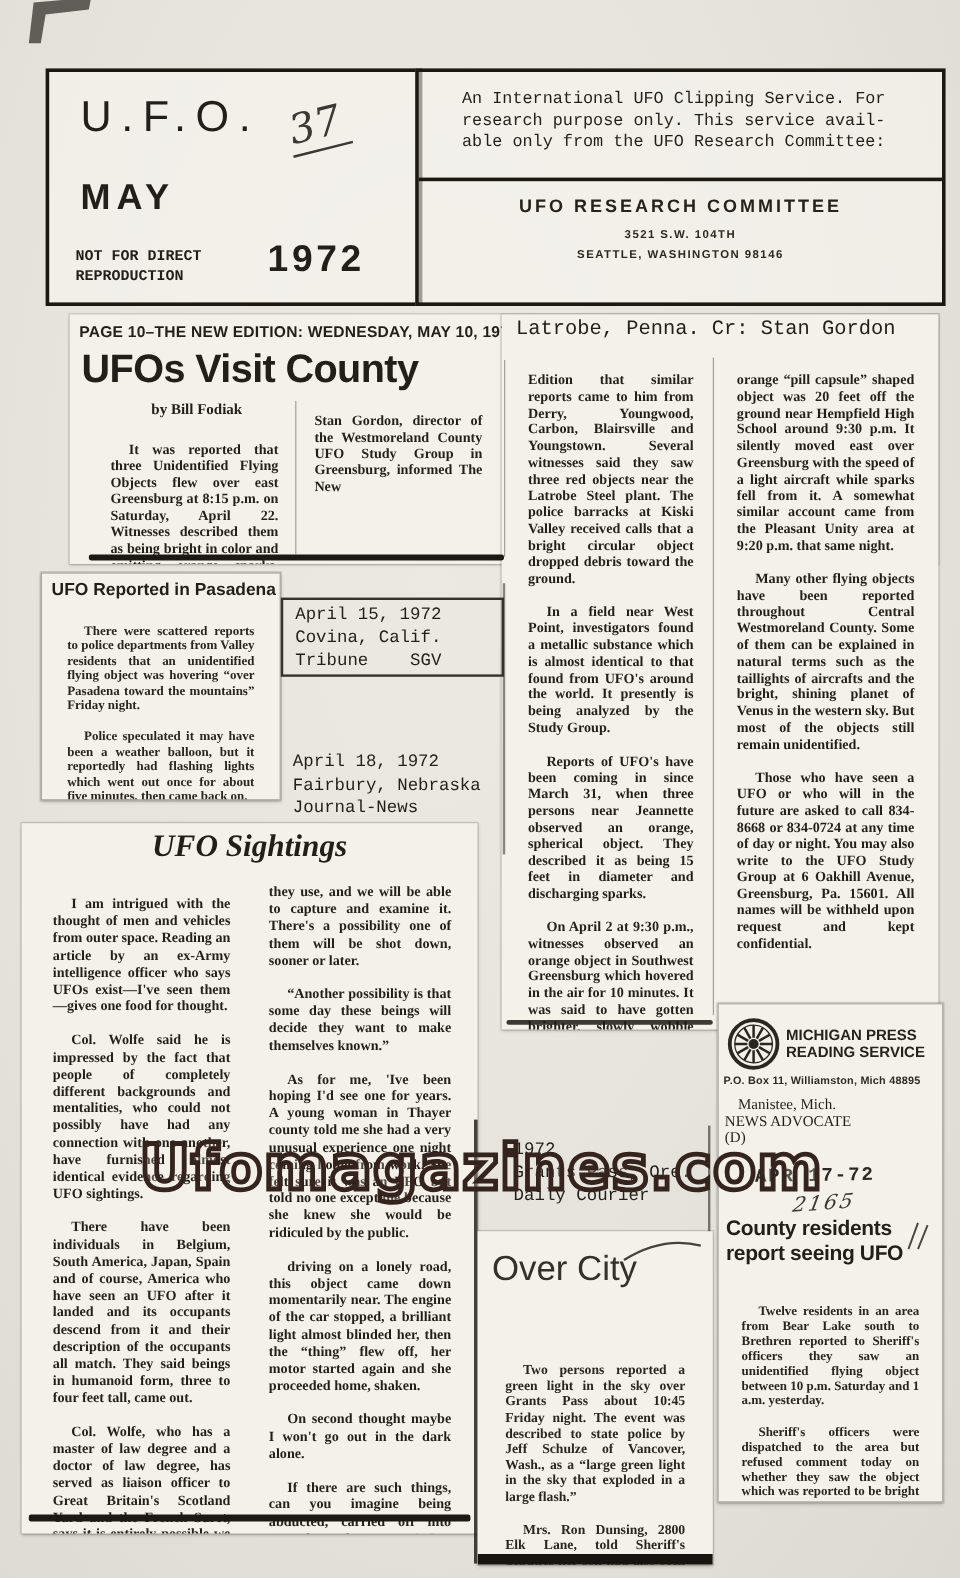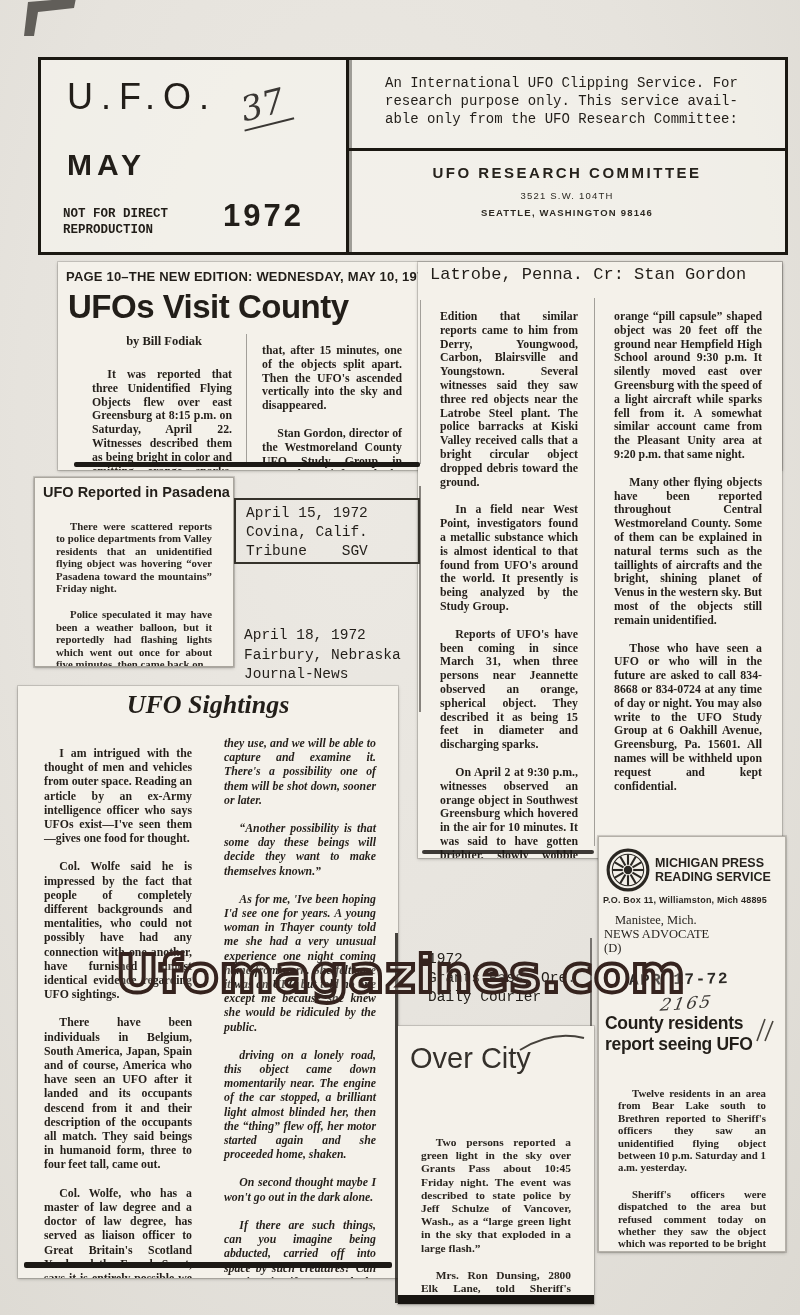--- a/index.html
+++ b/index.html
@@ -50,34 +50,33 @@
 
   <div class="box" style="left:346px;top:57px;width:436px;height:192px;">
     <div class="abs mono lines" style="left:36px;top:14px;font-size:14px;line-height:1.3;">
         <p>An International UFO Clipping Service. For</p>
         <p>research purpose only. This service avail-</p>
         <p>able only from the UFO Research Committee:</p>
       </div>
     <div class="abs" style="left:0;top:88px;width:100%;height:3px;background:#1b1812;"></div>
     <div class="abs sans" style="left:0;top:104px;width:100%;text-align:center;">
       <div style="font-size:15px;font-weight:bold;letter-spacing:2.5px;color:#26221c;">UFO RESEARCH COMMITTEE</div>
-      <div style="font-size:9.5px;font-weight:normal;letter-spacing:1.2px;margin-top:9px;color:#2d2922;">3521 S.W. 104TH</div>
+      <div style="font-size:9.5px;font-weight:bold;letter-spacing:1.2px;margin-top:9px;color:#2d2922;">3521 S.W. 104TH</div>
       <div style="font-size:9.5px;font-weight:bold;letter-spacing:1.2px;margin-top:6px;color:#2d2922;">SEATTLE, WASHINGTON 98146</div>
     </div>
   </div>
 
   <div class="clip" style="left:58px;top:262px;width:724px;height:208px;">
     <div class="abs sans" style="left:8px;top:7px;font-size:13px;font-weight:bold;letter-spacing:0.2px;">PAGE 10–THE NEW EDITION: WEDNESDAY, MAY 10, 1972</div>
     <div class="abs sans" style="left:10px;top:26px;font-size:33px;font-weight:bold;letter-spacing:-0.5px;">UFOs Visit County</div>
     <div class="abs" style="left:22px;top:72px;width:168px;text-align:center;font-size:12.5px;font-weight:bold;">by Bill Fodiak</div>
     <div class="abs news body-main" style="left:20px;top:92px;width:168px;height:112px;">
         <p>It was reported that three Unidentified Flying Objects flew over east Greensburg at 8:15 p.m. on Saturday, April 22. Witnesses described them as being bright in color and emitting orange sparks. They also claimed</p>
       </div>
     <div class="abs news body-main flush-first" style="left:190px;top:68px;width:168px;height:136px;">
-        <p>that, after 15 minutes, one of the objects split apart. Then the UFO's ascended vertically into the sky and disappeared.</p>
         <p>Stan Gordon, director of the Westmoreland County UFO Study Group in Greensburg, informed The New</p>
       </div>
   </div>
 
   <div class="clip" style="left:418px;top:262px;width:364px;height:596px;">
     <div class="abs news body-main flush-first" style="left:8px;top:34px;width:166px;height:552px;">
         <p>Edition that similar reports came to him from Derry, Youngwood, Carbon, Blairsville and Youngstown. Several witnesses said they saw three red objects near the Latrobe Steel plant. The police barracks at Kiski Valley received calls that a bright circular object dropped debris toward the ground.</p>
         <p>In a field near West Point, investigators found a metallic substance which is almost identical to that found from UFO's around the world. It presently is being analyzed by the Study Group.</p>
         <p>Reports of UFO's have been coming in since March 31, when three persons near Jeannette observed an orange, spherical object. They described it as being 15 feet in diameter and discharging sparks.</p>
         <p>On April 2 at 9:30 p.m., witnesses observed an orange object in Southwest Greensburg which hovered in the air for 10 minutes. It was said to have gotten brighter, slowly wobble and then disappear, at great speed, behind some trees towards the northeast.</p>
@@ -120,21 +119,21 @@
 
   <div class="clip" style="left:18px;top:686px;width:380px;height:592px;">
     <div class="abs" style="left:60px;top:4px;width:260px;text-align:center;font-size:26px;font-weight:bold;font-style:italic;">UFO Sightings</div>
     <div class="abs news body-sight" style="left:12px;top:46px;width:176px;height:512px;">
         <p>I am intrigued with the thought of men and vehicles from outer space. Reading an article by an ex-Army intelligence officer who says UFOs exist—I've seen them—gives one food for thought.</p>
         <p>Col. Wolfe said he is impressed by the fact that people of completely different backgrounds and mentalities, who could not possibly have had any connection with one another, have furnished almost identical evidence regarding UFO sightings.</p>
         <p>There have been individuals in Belgium, South America, Japan, Spain and of course, America who have seen an UFO after it landed and its occupants descend from it and their description of the occupants all match. They said beings in humanoid form, three to four feet tall, came out.</p>
         <p>Col. Wolfe, who has a master of law degree and a doctor of law degree, has served as liaison officer to Great Britain's Scotland Yard and the French Suret, says it is entirely possible we will learn more about the mystery of UFOs in the near future.</p>
         <p>“One of these days one of these flying objects is going to have mechanical trouble or run out of whatever propellant it is</p>
       </div>
-    <div class="abs" style="left:192px;top:36px;width:180px;height:548px;font-style:italic;">
+    <div class="abs" style="left:192px;top:36px;width:180px;height:548px;">
       <div class="news body-sight flush-first">
           <p>they use, and we will be able to capture and examine it. There's a possibility one of them will be shot down, sooner or later.</p>
           <p>“Another possibility is that some day these beings will decide they want to make themselves known.”</p>
           <p>As for me, 'Ive been hoping I'd see one for years. A young woman in Thayer county told me she had a very unusual experience one night coming home from work. She felt sure it was an UFO but told no one except me because she knew she would be ridiculed by the public.</p>
           <p>driving on a lonely road, this object came down momentarily near. The engine of the car stopped, a brilliant light almost blinded her, then the “thing” flew off, her motor started again and she proceeded home, shaken.</p>
           <p>On second thought maybe I won't go out in the dark alone.</p>
           <p>If there are such things, can you imagine being abducted, carried off into space by such creatures? Can you imagine if you were lucky enough to return and said you had been on another planet, what the public would say?</p>
         </div>
       <div class="mini-divider"></div>
       <div class="body-sight" style="text-indent:1.3em;">Did you read about the guy</div>

